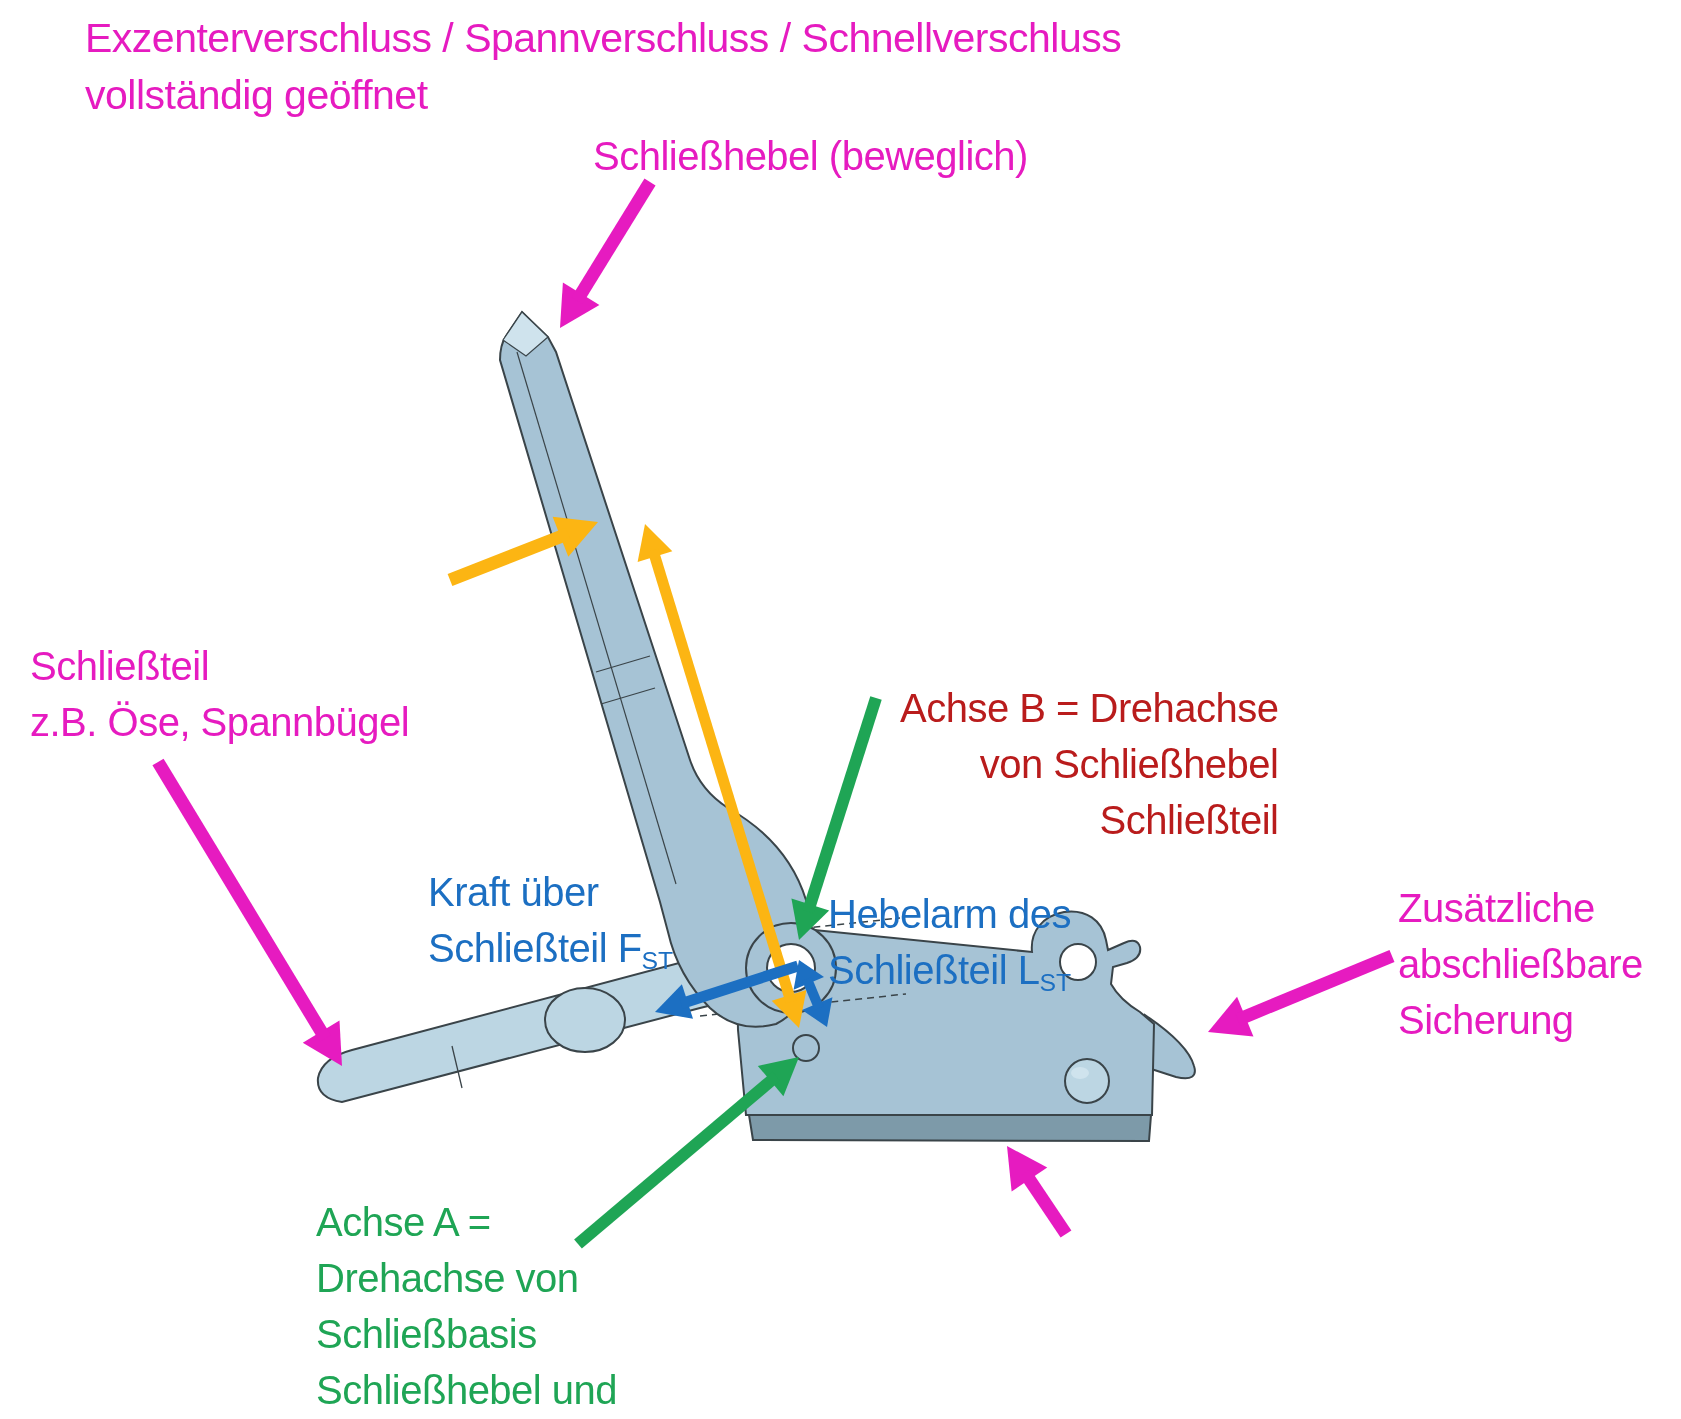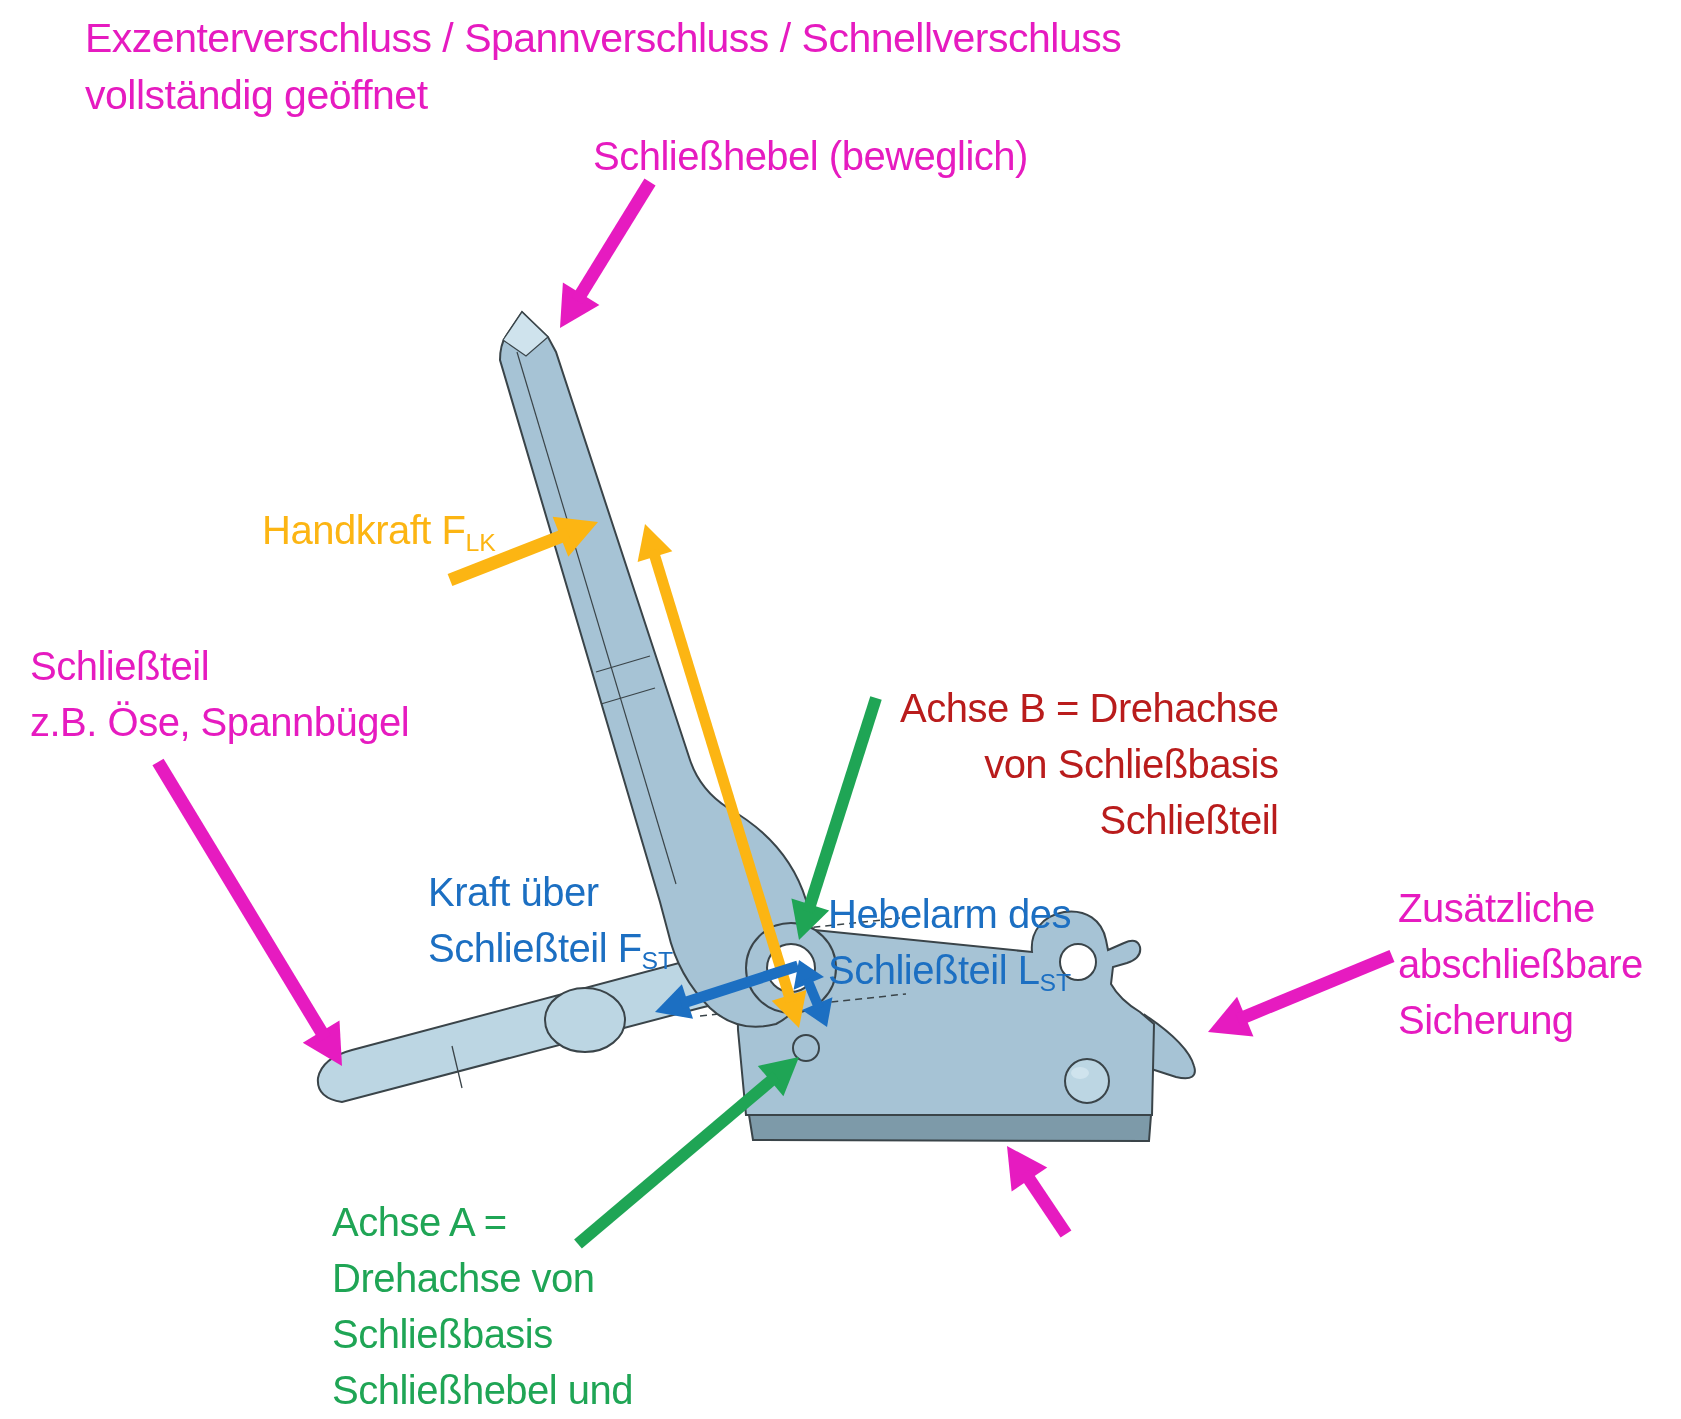--- a/index.html
+++ b/index.html
@@ -102,46 +102,43 @@
     </svg>
 
   <div id="labels-layer">
     <div class="ann" id="title-block" style="left: 85px; top: 10px; color: rgb(230, 27, 192);">
       <div>Exzenterverschluss / Spannverschluss / Schnellverschluss</div>
       <div>vollständig geöffnet</div>
     </div>
   <div class="ann" style="left: 593px; top: 128px; color: rgb(230, 27, 192);">
         <div><span>Schließhebel (beweglich)</span></div>
       </div>
-      <div class="ann" style="left: 262px; top: 502px; color: rgb(252, 181, 19);">
-        <div><span>Handkraft F</span><span class="sub">LK</span></div>
-      </div>
       <div class="ann" style="left: 900px; top: 680px; color: #b91c1c; text-align: right;">
         <div><span>Achse B = Drehachse</span></div>
-        <div><span>von Schließbasis</span></div>
+        <div><span>von Schließhebel</span></div>
         <div><span>Schließteil</span></div>
       </div>
       <div class="ann" style="left: 30px; top: 638px; color: rgb(230, 27, 192);">
         <div><span>Schließteil</span></div>
         <div><span>z.B. Öse, Spannbügel</span></div>
       </div>
       <div class="ann" style="left: 428px; top: 864px; color: rgb(28, 111, 194);">
         <div><span>Kraft über</span></div>
         <div><span>Schließteil F</span><span class="sub">ST</span></div>
       </div>
       <div class="ann" style="left: 828px; top: 886px; color: rgb(28, 111, 194);">
         <div><span>Hebelarm des</span></div>
         <div><span>Schließteil L</span><span class="sub">ST</span></div>
       </div>
       <div class="ann" style="left: 1398px; top: 880px; color: rgb(230, 27, 192);">
         <div><span>Zusätzliche</span></div>
         <div><span>abschließbare</span></div>
         <div><span>Sicherung</span></div>
       </div>
-      <div class="ann" style="left: 332px; top: 1194px; color: rgb(31, 165, 85);">
+      <div class="ann" style="left: 316px; top: 1194px; color: rgb(31, 165, 85);">
         <div><span>Achse A =</span></div>
         <div><span>Drehachse von</span></div>
         <div><span>Schließbasis</span></div>
         <div><span>Schließhebel und</span></div>
       </div>
     </div>
 
 </div>
 
 </body></html>

